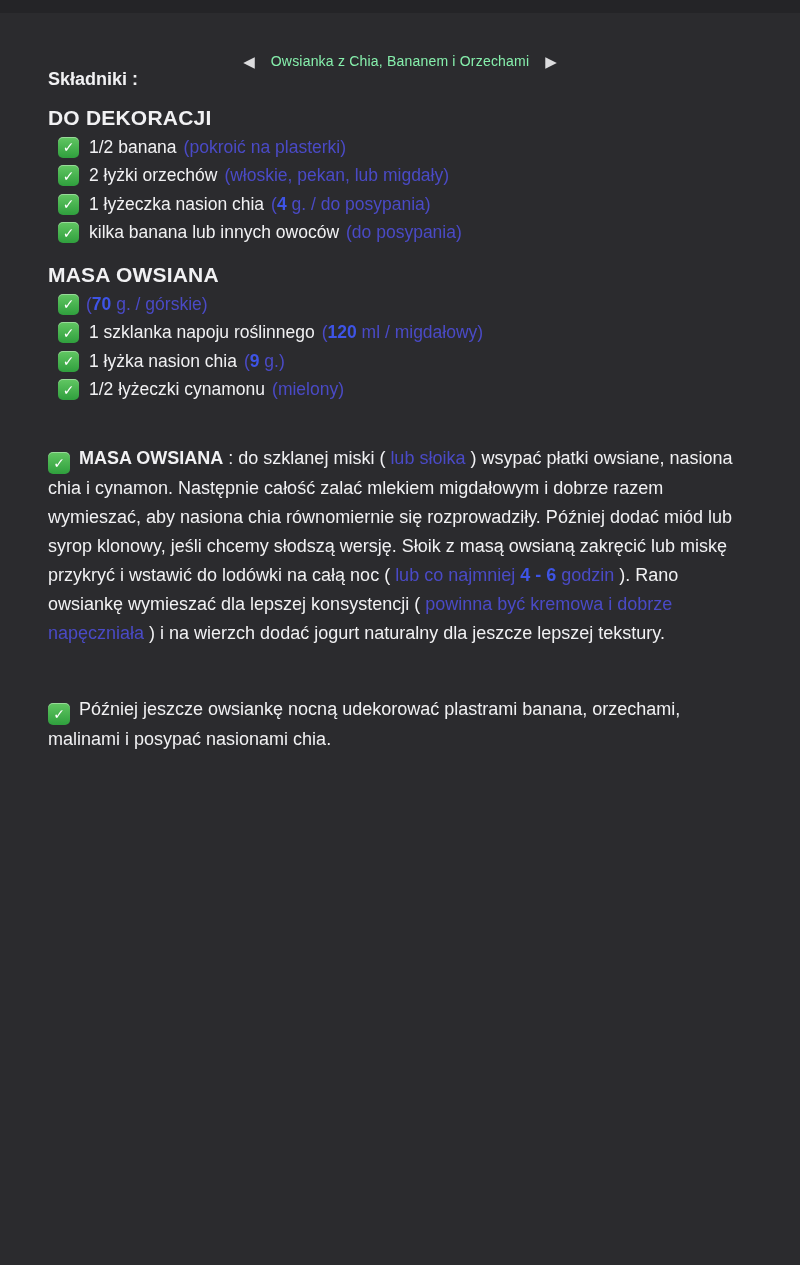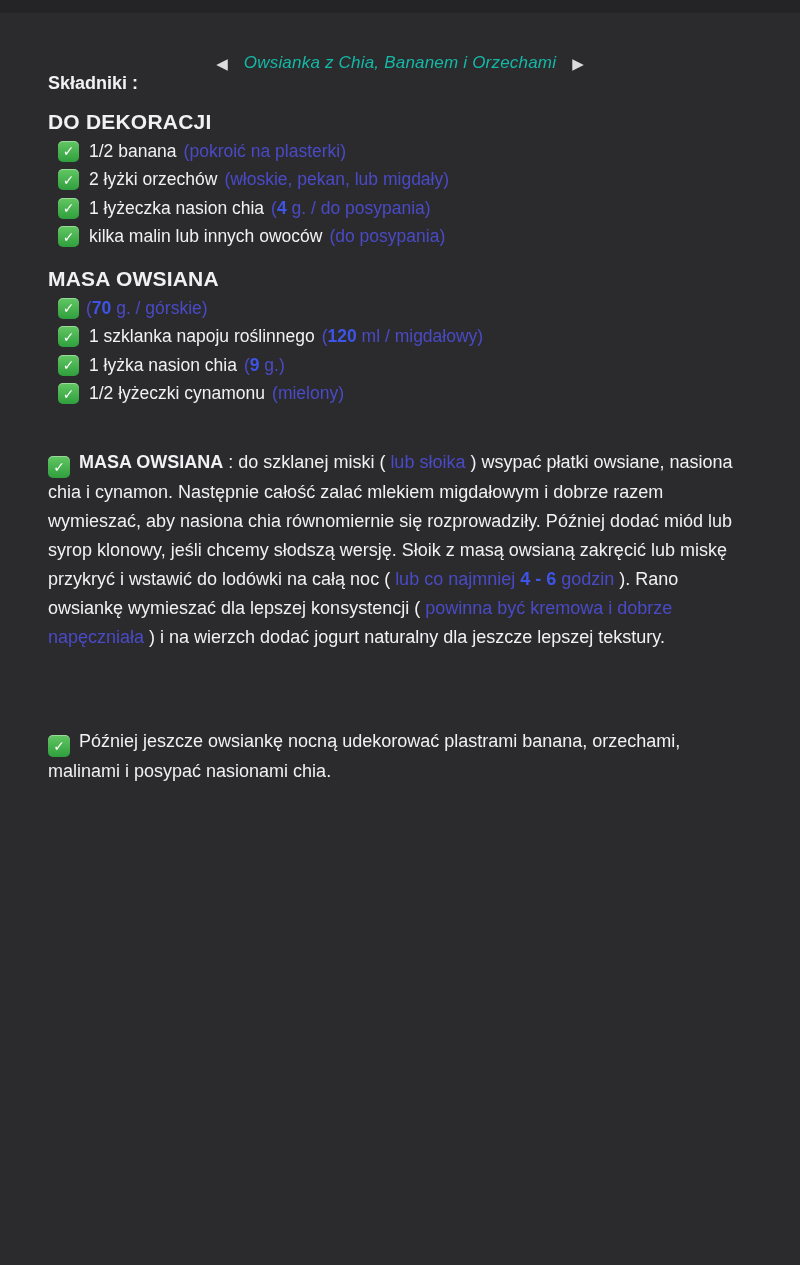--- a/index.html
+++ b/index.html
@@ -21,21 +21,21 @@
   }
   .top-strip{height:13px;background:var(--bg-top);}
   .header{
     display:flex;justify-content:center;align-items:center;
     gap:16px;padding-top:40px;
   }
   .header .arrow{
     color:#dcdcde;font-size:15px;line-height:1;cursor:default;
   }
   .header .title{
-    color:#14b8a6;font-size:17px;font-weight:400;letter-spacing:.2px;font-style:italic;
+    color:#86efac;font-size:14px;font-weight:400;letter-spacing:.2px;
   }
   .content{padding:0 44px 0 48px;}
   .ingredients-label{
     font-size:18px;font-weight:700;color:var(--white);
   }
   .section-title{
     font-size:21px;font-weight:700;color:var(--white);
     line-height:30px;margin-top:13px;letter-spacing:.2px;
   }
   .item-row{
@@ -57,21 +57,21 @@
   .blue{color:var(--blue);}
   .bold{font-weight:700;}
   .blue.bold{color:var(--blue-strong);}
   .paragraph{
     font-size:18px;line-height:29px;color:var(--white);
     margin-top:40px;max-width:710px;
   }
   .paragraph .check{
     width:22px;height:22px;min-width:22px;vertical-align:-4px;margin-right:9px;
   }
-  .paragraph + .paragraph{margin-top:75px;}
+  .paragraph + .paragraph{margin-top:47px;}
 </style>
 </head>
 <body>
 
 <div>
   <div class="top-strip"></div>
 
   <div class="header">
     <span class="arrow">◀</span>
     <span class="title">Owsianka z Chia, Bananem i Orzechami</span>
@@ -92,21 +92,21 @@
           <span class="item-text">2 łyżki orzechów</span>
           <span class="item-note"><span class="blue">(włoskie, pekan, lub migdały)</span></span>
         </div>
         <div class="item-row">
           <span class="check"></span>
           <span class="item-text">1 łyżeczka nasion chia</span>
           <span class="item-note"><span class="blue">(</span><span class="blue bold">4</span><span class="blue"> g. / do posypania)</span></span>
         </div>
         <div class="item-row">
           <span class="check"></span>
-          <span class="item-text">kilka malin lub innych owoców</span>
+          <span class="item-text">kilka banana lub innych owoców</span>
           <span class="item-note"><span class="blue">(do posypania)</span></span>
         </div>
         <div class="section-title">MASA OWSIANA</div>
         <div class="item-row">
           <span class="check"></span>
           <span class="item-note"><span class="blue">(</span><span class="blue bold">70</span><span class="blue"> g. / górskie)</span></span>
         </div>
         <div class="item-row">
           <span class="check"></span>
           <span class="item-text">1 szklanka napoju roślinnego</span>

